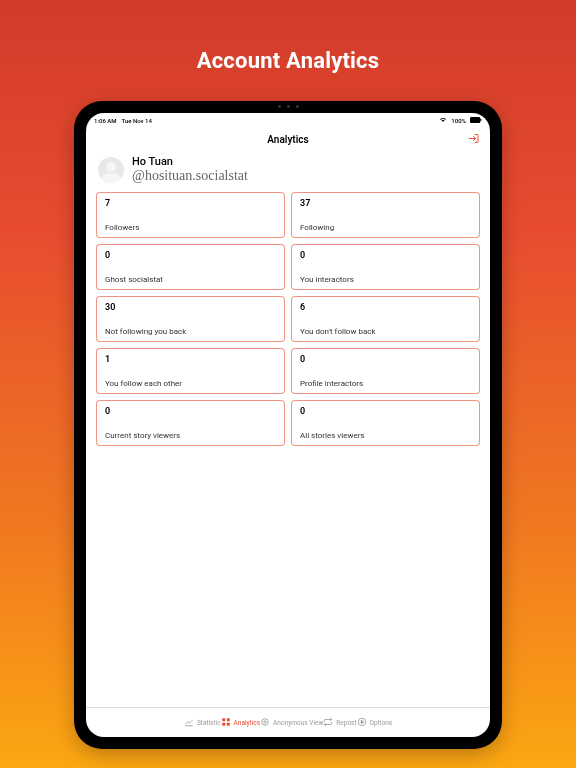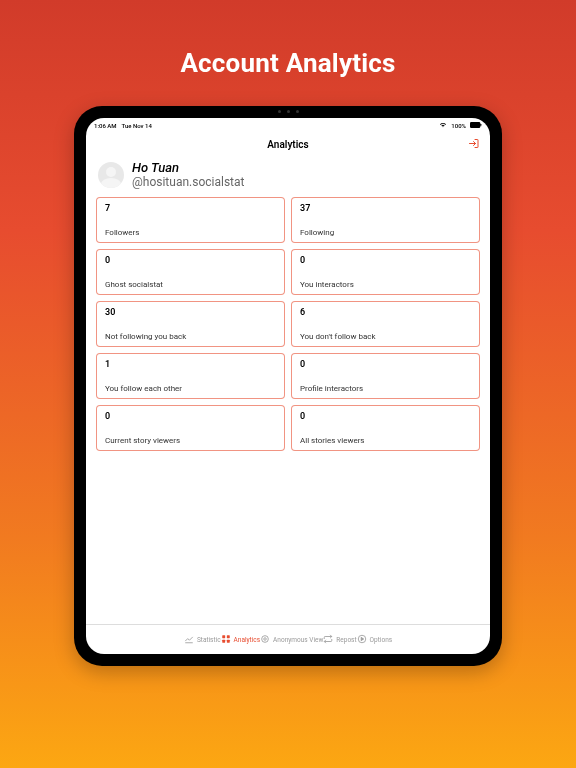--- a/index.html
+++ b/index.html
@@ -6,29 +6,29 @@
   html, body { width: 576px; height: 768px; }
   body {
     font-family: -apple-system, BlinkMacSystemFont, "Segoe UI", Roboto, Helvetica, Arial, sans-serif;
     background: linear-gradient(to bottom, #d13b2a 0%, #e74c2f 30%, #f17a20 70%, #fca712 100%);
     display: flex;
     flex-direction: column;
     align-items: center;
   }
   .hero-title {
     color: #fff;
-    font-size: 26px;
+    font-size: 22px;
     font-weight: 700;
     margin-top: 48px;
     margin-bottom: 28px;
     letter-spacing: 0.2px;
   }
   .device {
     width: 428px;
-    height: 560px;
+    height: 648px;
     background: #000;
     border-radius: 28px;
     padding: 12px;
     position: relative;
     box-shadow: 0 6px 20px rgba(0,0,0,0.25);
   }
   .notch-dots {
     position: absolute;
     top: 4px; left: 0; right: 0;
     display: flex;
@@ -101,22 +101,22 @@
     top: 5px; left: 8px;
   }
   .avatar::after {
     content: "";
     position: absolute;
     width: 20px; height: 12px;
     background: #f5f5f5;
     border-radius: 50% 50% 0 0;
     top: 16px; left: 3px;
   }
-  .profile-text .name { font-size: 13px; font-weight: 500; color: #000; font-style: italic; }
-  .profile-text .handle { font-size: 12px; color: #666; }
+  .profile-text .name { font-size: 11px; font-weight: 500; color: #000; }
+  .profile-text .handle { font-size: 14px; color: #666; font-family: Liberation Serif, serif; }
   .cards {
     display: grid;
     grid-template-columns: 1fr 1fr;
     gap: 6px;
     padding: 0 10px;
   }
   .card {
     border: 1px solid rgba(231,76,47,0.6);
     border-radius: 4px;
     padding: 5px 8px;

